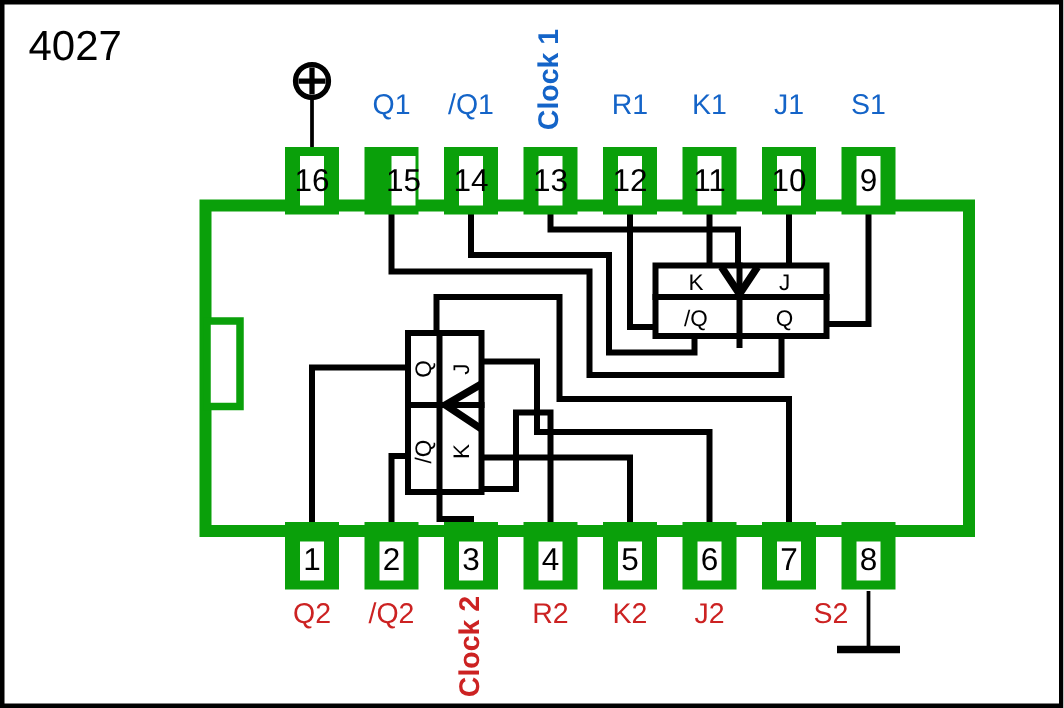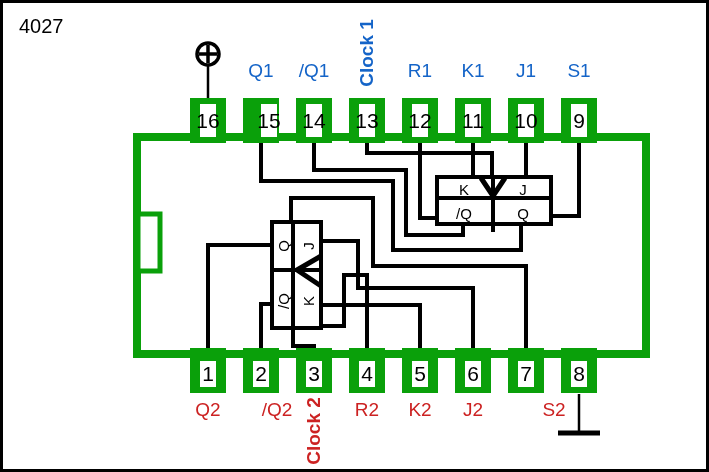--- a/index.html
+++ b/index.html
@@ -2,21 +2,21 @@
 <html><head>
 <meta charset="utf-8">
 <style>
   html,body{margin:0;padding:0;background:#fff;}
   .canvas{
     position:relative; width:709px; height:472px; box-sizing:border-box;
     background:#fff; border:3px solid #000; overflow:hidden;
     font-family:"Liberation Sans", sans-serif;
   }
   .title{
-    position:absolute; left:16px; top:12px; font-size:20px; color:#000;
+    position:absolute; left:16px; top:12px; font-size:28px; color:#000;
   }
   svg.layer{position:absolute; left:0; top:0;}
   .pin{position:absolute; width:36px; height:45px; background:#0aa00a; box-sizing:border-box;}
   .pin .inner{
     margin:0 auto; width:16px; background:#fff; color:#000;
     font-size:21px; display:flex; align-items:center; justify-content:center;
   }
   .pin.top{top:95px;} .pin.top .inner{margin-top:6px; height:33px;}
   .pin.bot{top:345px;} .pin.bot .inner{margin-top:13px; height:26px;}
   .plabel{
@@ -132,21 +132,21 @@
         <div class="inner">9</div>
       </div>
       <div class="plabel top" style="left: 544px;">S1</div>
       <div class="pin bot" style="left: 187px;">
         <div class="inner">1</div>
       </div>
       <div class="plabel bot" style="left: 173px;">Q2</div>
       <div class="pin bot" style="left: 240px;">
         <div class="inner">2</div>
       </div>
-      <div class="plabel bot" style="left: 242px; text-align: center;">/Q2</div>
+      <div class="plabel bot" style="left: 226px; text-align: center;">/Q2</div>
       <div class="pin bot" style="left: 293px;">
         <div class="inner">3</div>
       </div>
       <div class="vlabel bot" style="left: 269px;">Clock 2</div>
       <div class="pin bot" style="left: 346px;">
         <div class="inner">4</div>
       </div>
       <div class="plabel bot" style="left: 332px;">R2</div>
       <div class="pin bot" style="left: 399px;">
         <div class="inner">5</div>

